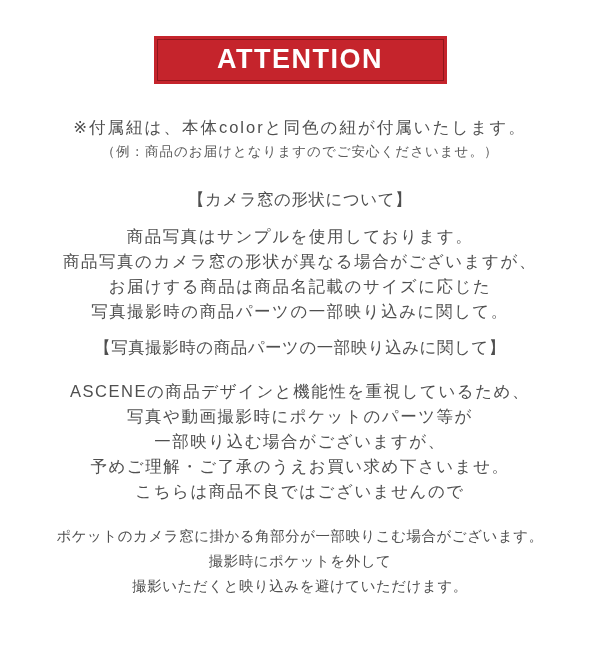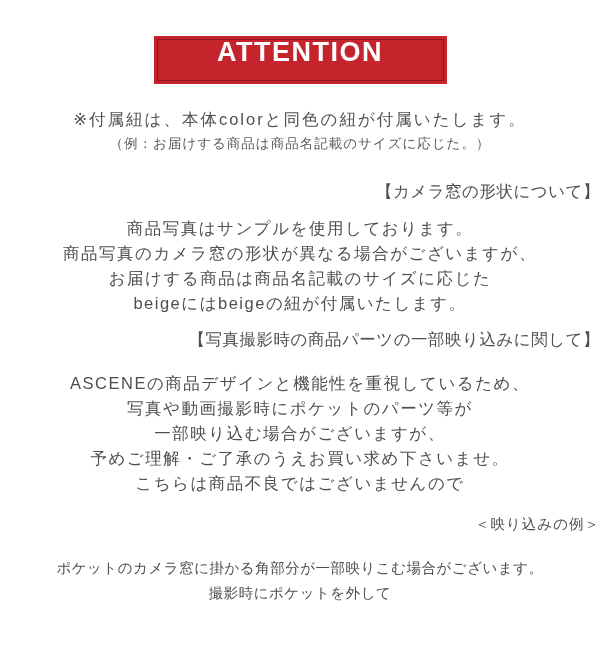--- a/index.html
+++ b/index.html
@@ -29,49 +29,48 @@
     background: var(--banner-bg, #c5242c);
     padding: 3px;
     box-sizing: content-box;
   }
   .banner-inner {
     width: 100%;
     height: 100%;
     border: 1px solid var(--banner-inner-border, rgba(120, 15, 20, 0.55));
     box-sizing: border-box;
     display: flex;
-    align-items: flex-start;
+    align-items: center;
     justify-content: center;
   }
   .banner-label {
     color: #ffffff;
     font-weight: bold;
     font-size: 27px;
     letter-spacing: 1.5px;
     line-height: 1;
     transform: translateY(-1px);
   }
   
-  .intro { margin-top: 22px; }
+  .intro { margin-top: 30px; }
   .intro-line1 {
     font-size: 16.5px;
     letter-spacing: 2px;
     line-height: 26px;
   }
   .intro-line2 {
     font-size: 13.5px;
     letter-spacing: 1px;
     line-height: 24px;
     color: #5a5a5a;
   }
   .section-heading {
     font-size: 16.5px;
     letter-spacing: 0.5px;
     line-height: 26px;
-    text-align: right;
   }
   .section-body { margin-top: 12px; }
   .body-line {
     font-size: 16.5px;
     letter-spacing: 1.5px;
     line-height: 25px;
   }
   .section-1 { margin-top: 22px; }
   .section-2 { margin-top: 10px; }
   .section-2 .section-body { margin-top: 19px; }
@@ -94,45 +93,45 @@
 <div class="page">
 
   <div class="banner">
     <div class="banner-inner">
       <span class="banner-label">ATTENTION</span>
     </div>
   </div>
 
   <div class="intro">
     <div class="intro-line1">※付属紐は、本体colorと同色の紐が付属いたします。</div>
-    <div class="intro-line2">（例：お届けする商品は商品名記載のサイズに応じた。）</div>
+    <div class="intro-line2">（例：商品のお届けとなりますのでご安心くださいませ。）</div>
   </div>
 
   <div class="section-1">
     <div class="section-heading">【カメラ窓の形状について】</div>
     <div class="section-body">
       <div class="body-line">商品写真はサンプルを使用しております。</div>
       <div class="body-line">商品写真のカメラ窓の形状が異なる場合がございますが、</div>
       <div class="body-line">お届けする商品は商品名記載のサイズに応じた</div>
-      <div class="body-line">beigeにはbeigeの紐が付属いたします。</div>
+      <div class="body-line">写真撮影時の商品パーツの一部映り込みに関して。</div>
     </div>
   </div>
 
   <div class="section-2">
     <div class="section-heading">【写真撮影時の商品パーツの一部映り込みに関して】</div>
     <div class="section-body">
       <div class="body-line">ASCENEの商品デザインと機能性を重視しているため、</div>
       <div class="body-line">写真や動画撮影時にポケットのパーツ等が</div>
       <div class="body-line">一部映り込む場合がございますが、</div>
       <div class="body-line">予めご理解・ご了承のうえお買い求め下さいませ。</div>
       <div class="body-line">こちらは商品不良ではございませんので</div>
     </div>
   </div>
 
   <div class="section-3">
-    <div class="section-heading">＜映り込みの例＞</div>
     <div class="section-body">
       <div class="body-line">ポケットのカメラ窓に掛かる角部分が一部映りこむ場合がございます。</div>
       <div class="body-line">撮影時にポケットを外して</div>
+      <div class="body-line">撮影いただくと映り込みを避けていただけます。</div>
     </div>
   </div>
 
 </div>
 
 </body></html>

